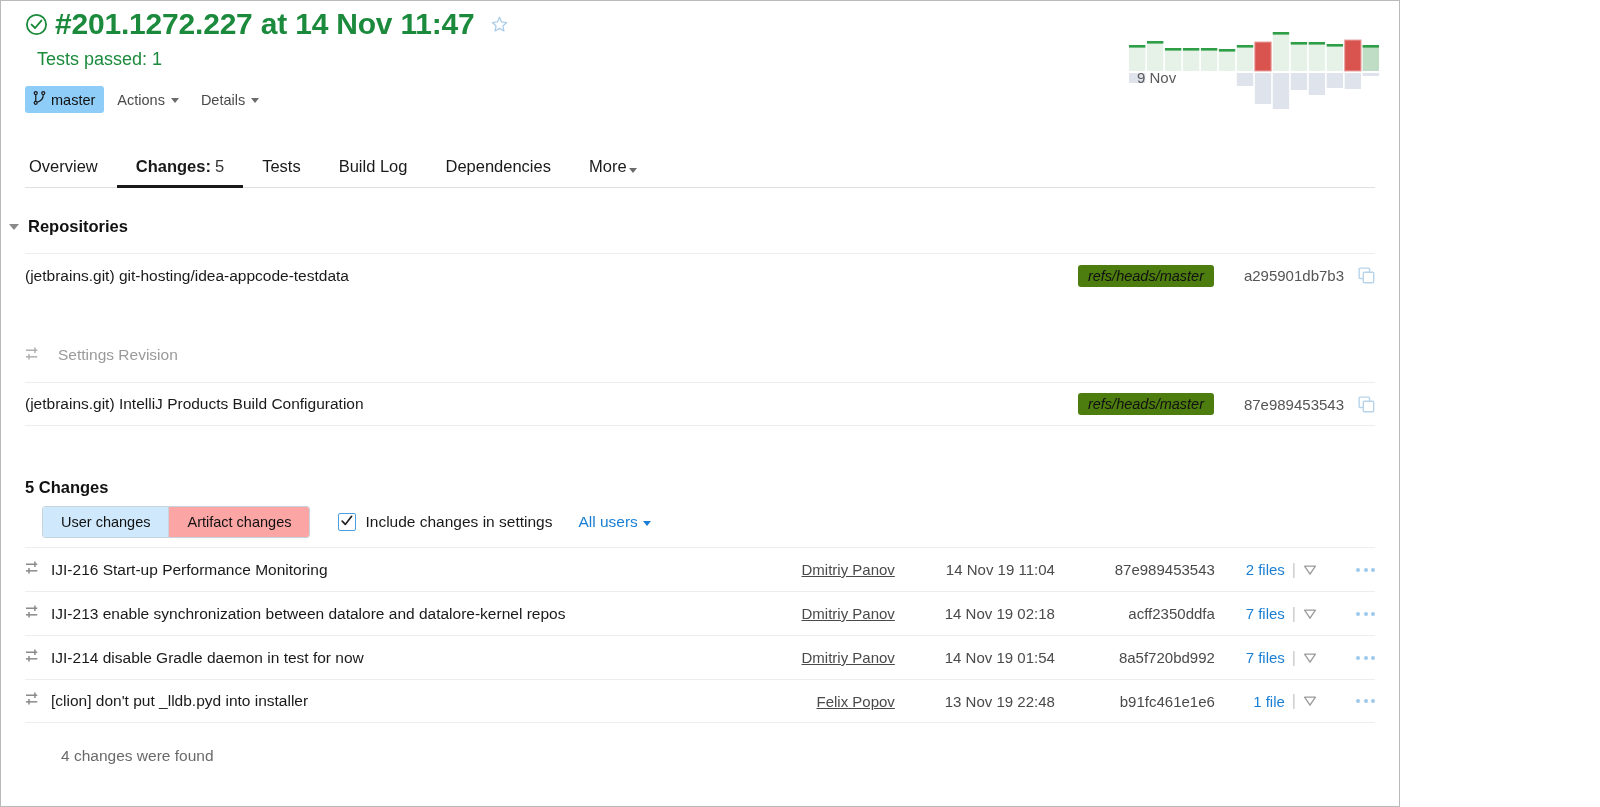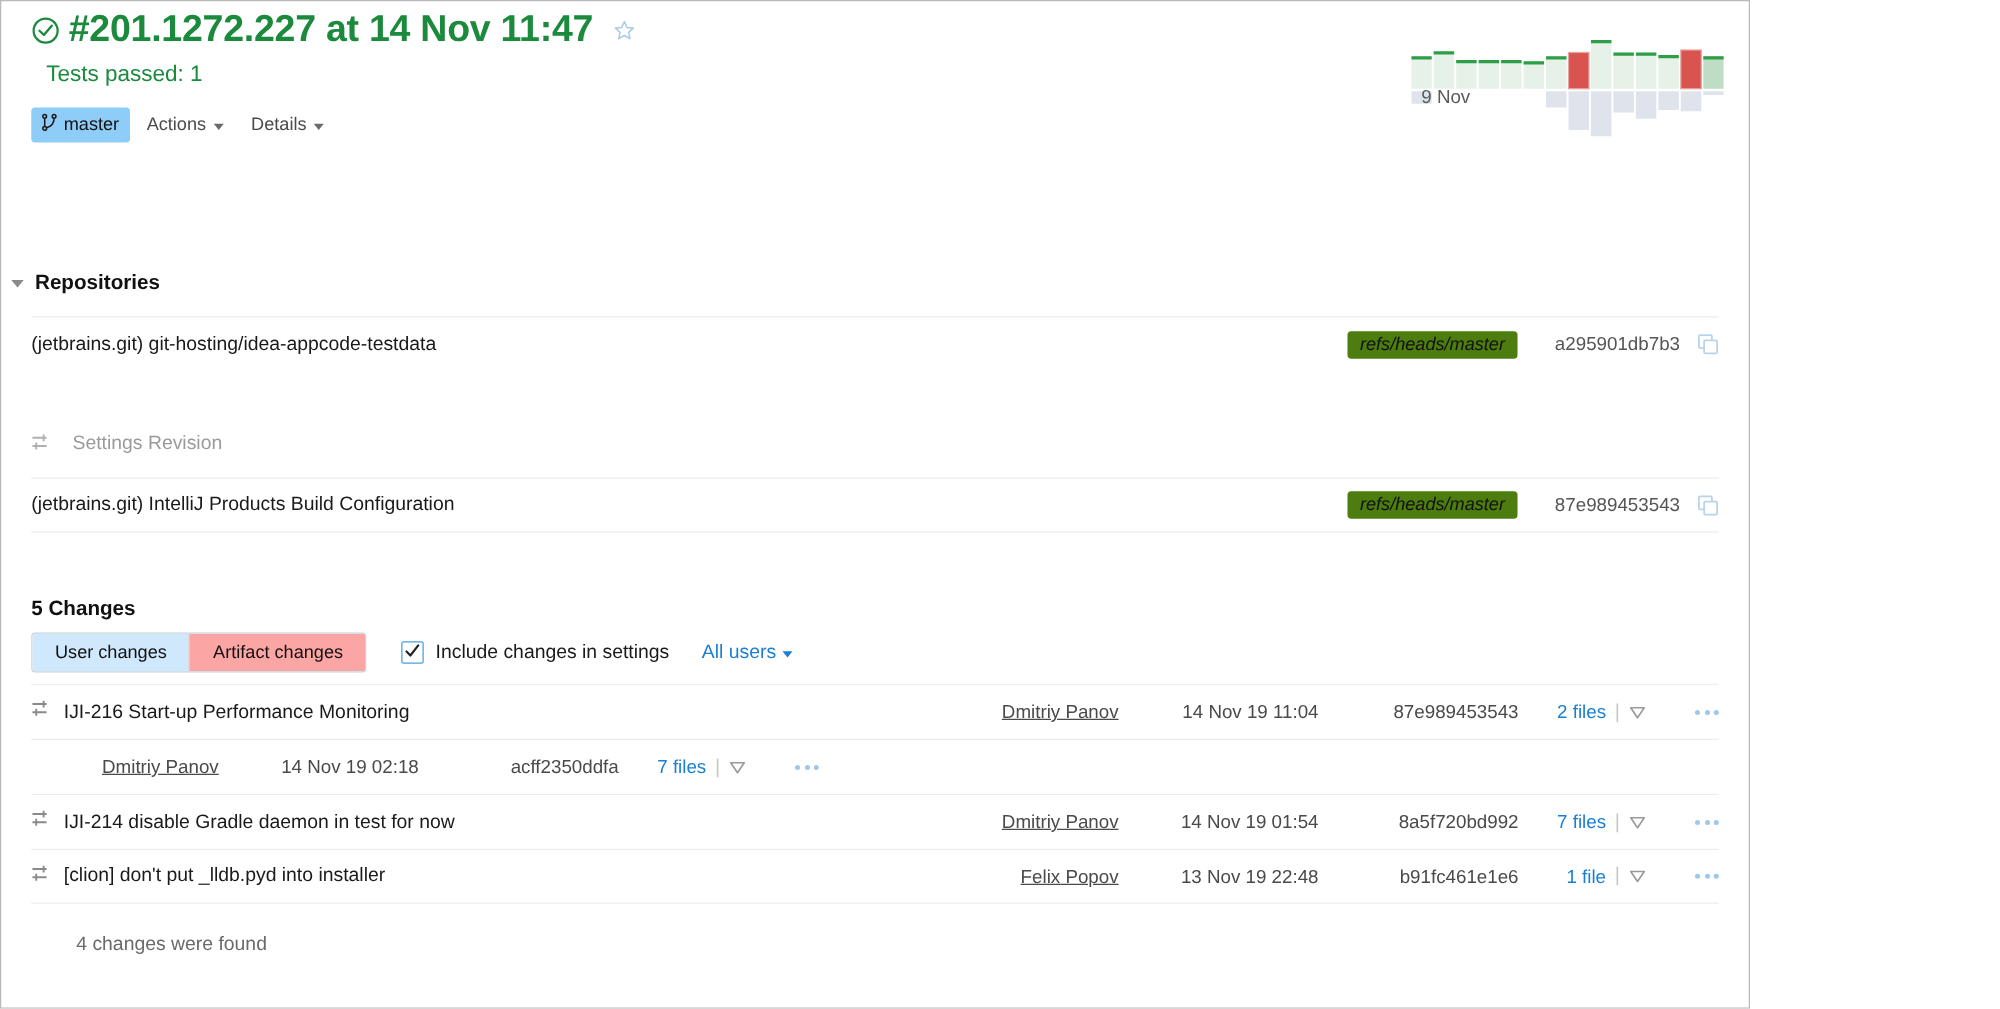--- a/index.html
+++ b/index.html
@@ -422,20 +422,40 @@
         <rect x="197.69" y="60" width="16.37" height="15" fill="#dfe3ec"></rect>
         <rect x="215.66" y="27" width="16.37" height="31" fill="#d9534f" stroke="#e8a3a1" stroke-width="1"></rect>
         <rect x="215.66" y="60" width="16.37" height="16" fill="#dfe3ec"></rect>
         <rect x="233.63" y="32" width="16.37" height="26" fill="#bfdcc4"></rect>
         <rect x="233.63" y="32" width="16.37" height="2.6" fill="#2e9e47"></rect>
         <rect x="233.63" y="60" width="16.37" height="3" fill="#dfe3ec"></rect>
       </svg>
     <span class="spark-label">9 Nov</span>
   </div>
 
+  <div class="tabs">
+    <div class="tab">
+      <span>Overview</span>
+    </div>
+    <div class="tab active">
+      <span>Changes:</span><span class="count">5</span>
+    </div>
+    <div class="tab">
+      <span>Tests</span>
+    </div>
+    <div class="tab">
+      <span>Build Log</span>
+    </div>
+    <div class="tab">
+      <span>Dependencies</span>
+    </div>
+    <div class="tab">
+      <span>More</span><i class="caret"></i>
+    </div>
+  </div>
 
   <div class="section-head" style="top:216px;">
     <i class="chevron-down"></i>
     <span class="section-title">Repositories</span>
   </div>
 
   <div class="row" style="top:252px; height:44px;">
     <span class="repo-name">(jetbrains.git) git-hosting/idea-appcode-testdata</span>
     <span class="ref-badge">refs/heads/master</span>
     <span class="hash">a295901db7b3</span>
@@ -466,21 +486,21 @@
     <span>
       <svg class="copy-icon" width="17" height="17" viewBox="0 0 18 18">
         <rect x="1.2" y="1.2" width="11" height="11" rx="1" fill="none" stroke="#b8d4ea" stroke-width="1.5"></rect>
         <rect x="5.6" y="5.6" width="11" height="11" rx="1" fill="#ffffff" stroke="#b8d4ea" stroke-width="1.5"></rect>
       </svg>
     </span>
   </div>
 
   <div class="changes-title" style="top:477px;">5 Changes</div>
 
-  <div class="changes-bar" style="top:505px;">
+  <div class="changes-bar" style="top:505px;margin-left:17px;">
     <span class="segmented">
       <span class="seg-btn active">User changes</span>
       <span class="seg-btn">Artifact changes</span>
     </span>
     <span class="checkbox-wrap">
       <span class="checkbox">
         <svg width="14" height="14" viewBox="0 0 14 14">
           <path d="M2.2 7.2 L5.3 10.4 L11.6 2.3" fill="none" stroke="#222" stroke-width="1.7" stroke-linecap="round" stroke-linejoin="round"></path>
         </svg>
       </span>
@@ -513,20 +533,29 @@
             <path d="M1.6 2.2 H12.4 L7 10.2 Z" fill="none" stroke="#9a9a9a" stroke-width="1.3" stroke-linejoin="round"></path>
           </svg>
         </span>
         <span class="dots">
           <i></i>
           <i></i>
           <i></i>
         </span>
       </div>
       <div class="change-row" style="top: 590px;">
+        <span class="change-msg">
+          <span><svg width="17" height="16" viewBox="0 0 18 17">
+              <path d="M1 4.5 H13" stroke="#8a8a8a" stroke-width="1.6"></path>
+              <path d="M10.5 1.6 V7.4" stroke="#8a8a8a" stroke-width="1.6"></path>
+              <path d="M1 11.5 H13" stroke="#8a8a8a" stroke-width="1.6"></path>
+              <path d="M4.2 8.6 V14.4" stroke="#8a8a8a" stroke-width="1.6"></path>
+            </svg></span>
+          <span>IJI-213 enable synchronization between datalore and datalore-kernel repos</span>
+        </span>
         <span class="change-author">Dmitriy Panov</span>
         <span class="change-date">14 Nov 19 02:18</span>
         <span class="change-hash">acff2350ddfa</span>
         <span class="change-files">7 files</span>
         <span class="files-sep">|</span>
         <span class="tri-wrap">
           <svg width="14" height="12" viewBox="0 0 14 12">
             <path d="M1.6 2.2 H12.4 L7 10.2 Z" fill="none" stroke="#9a9a9a" stroke-width="1.3" stroke-linejoin="round"></path>
           </svg>
         </span>

